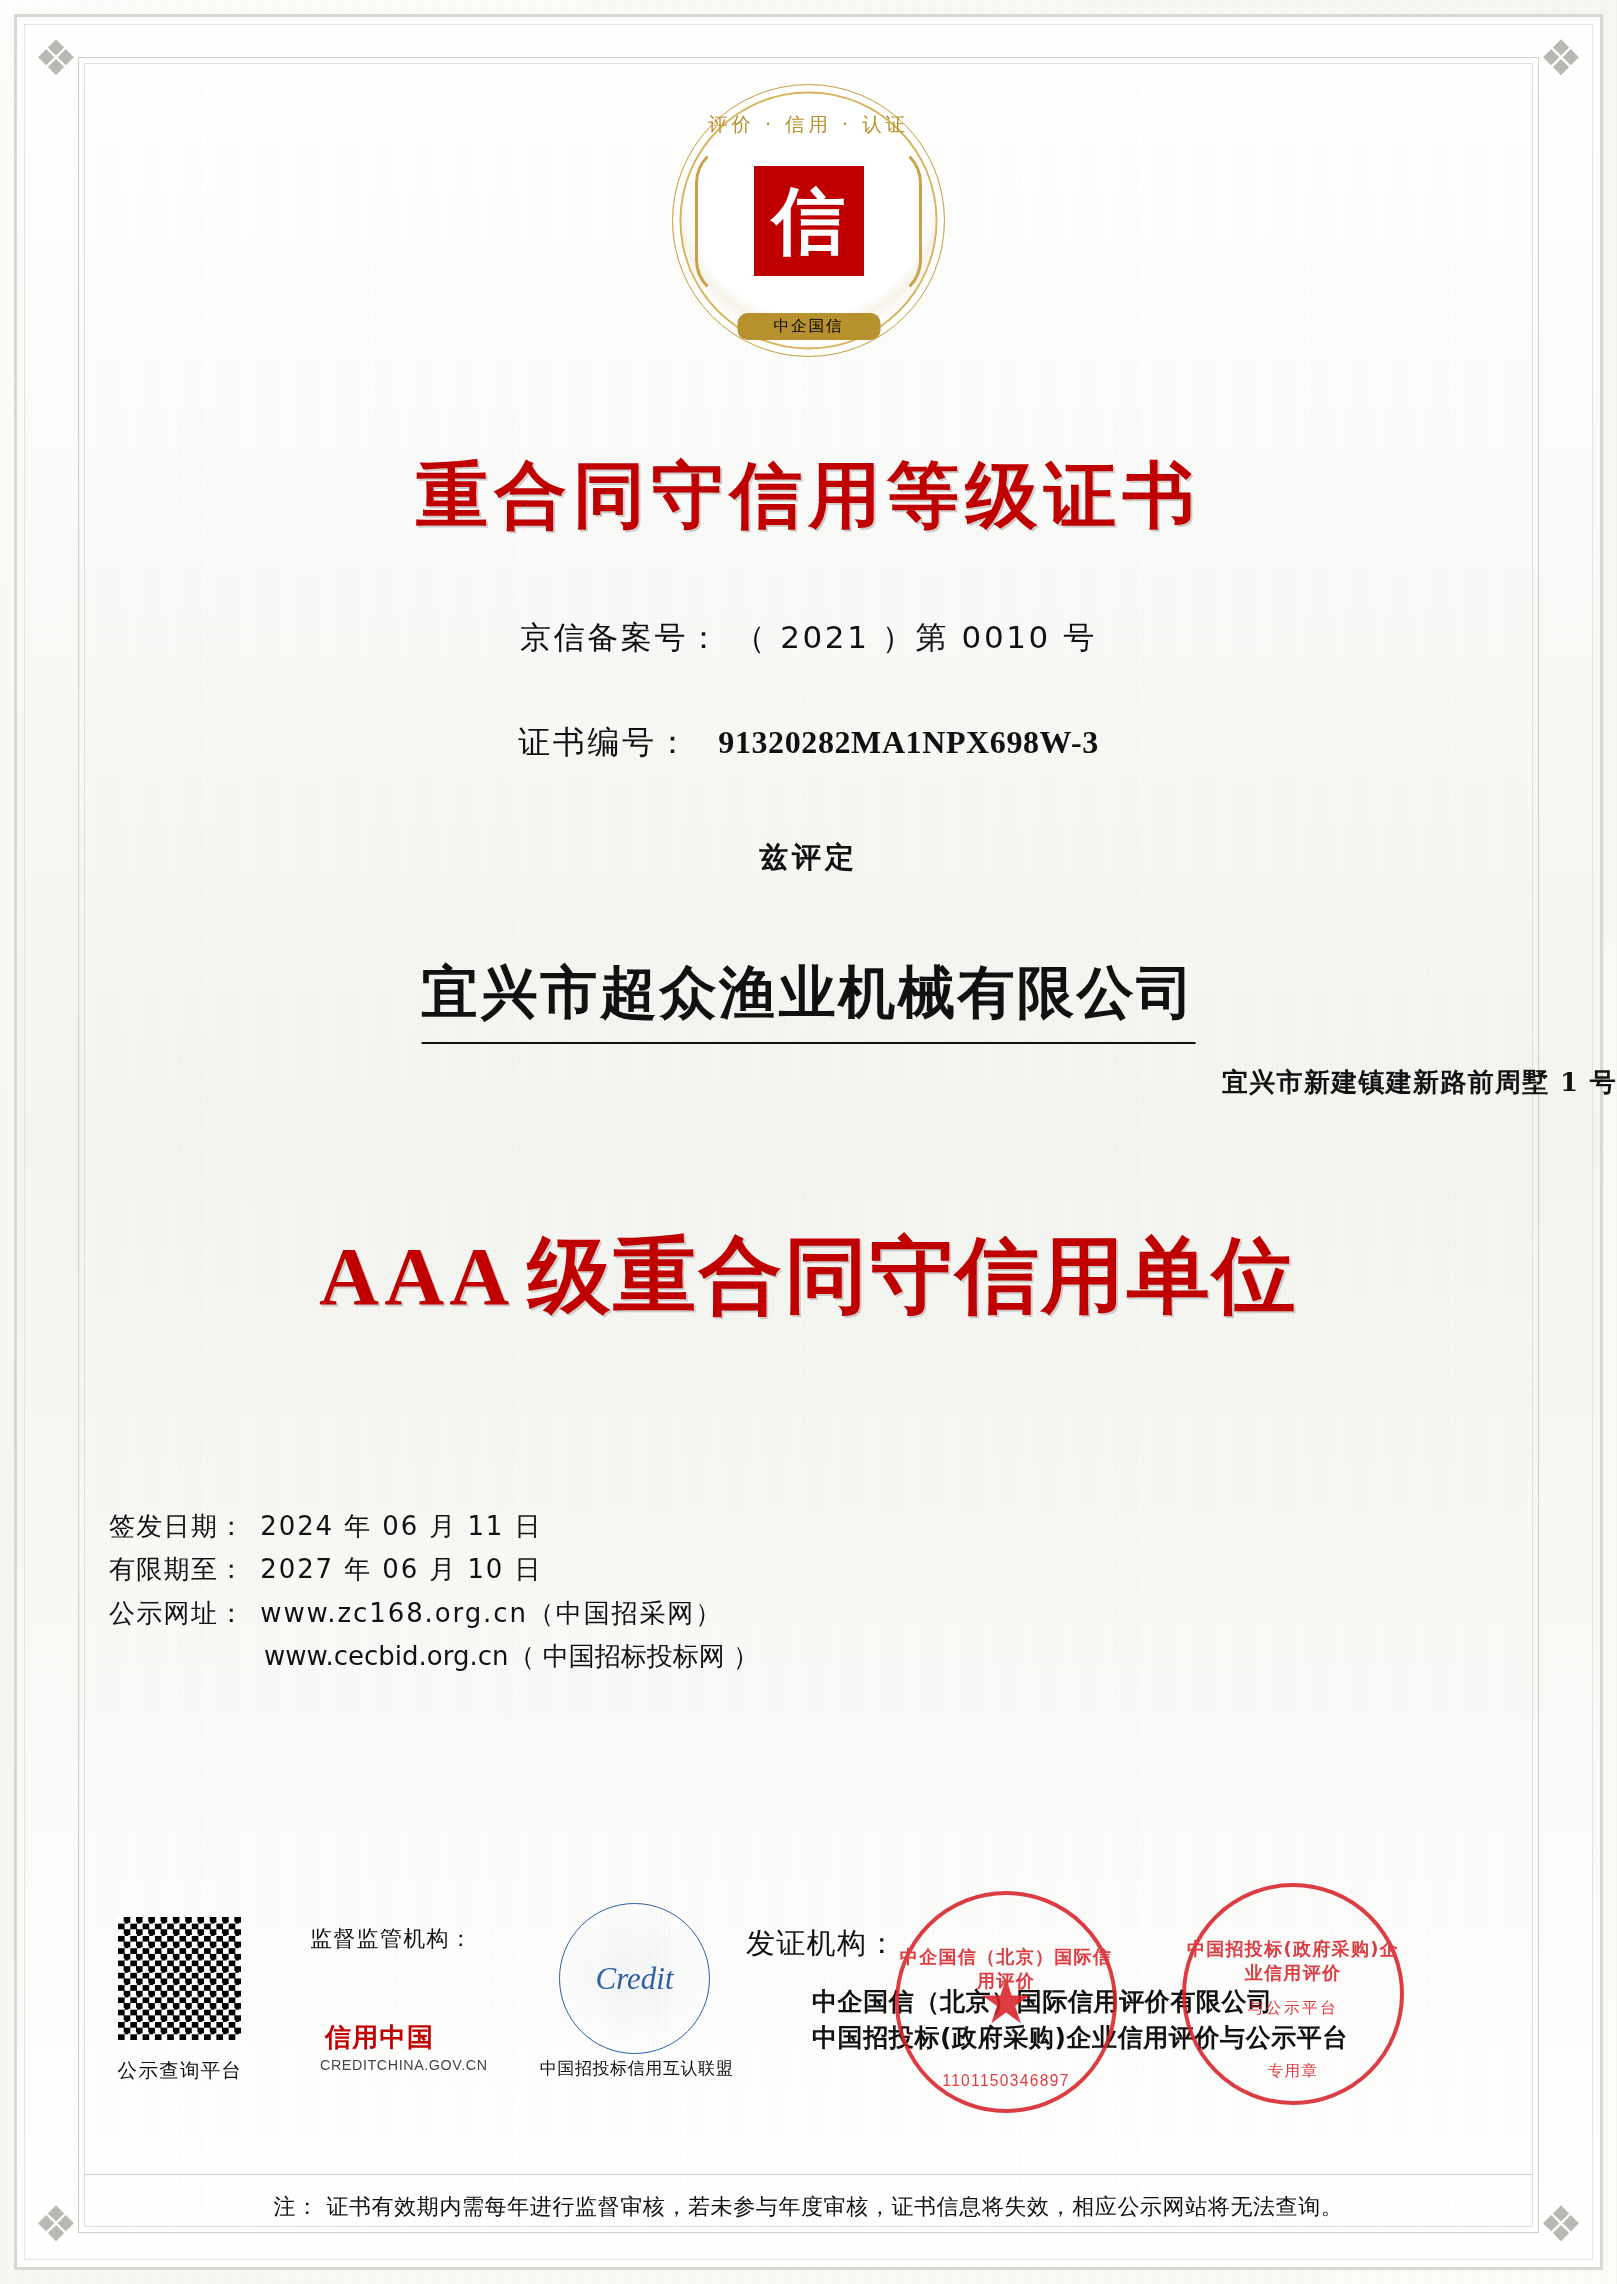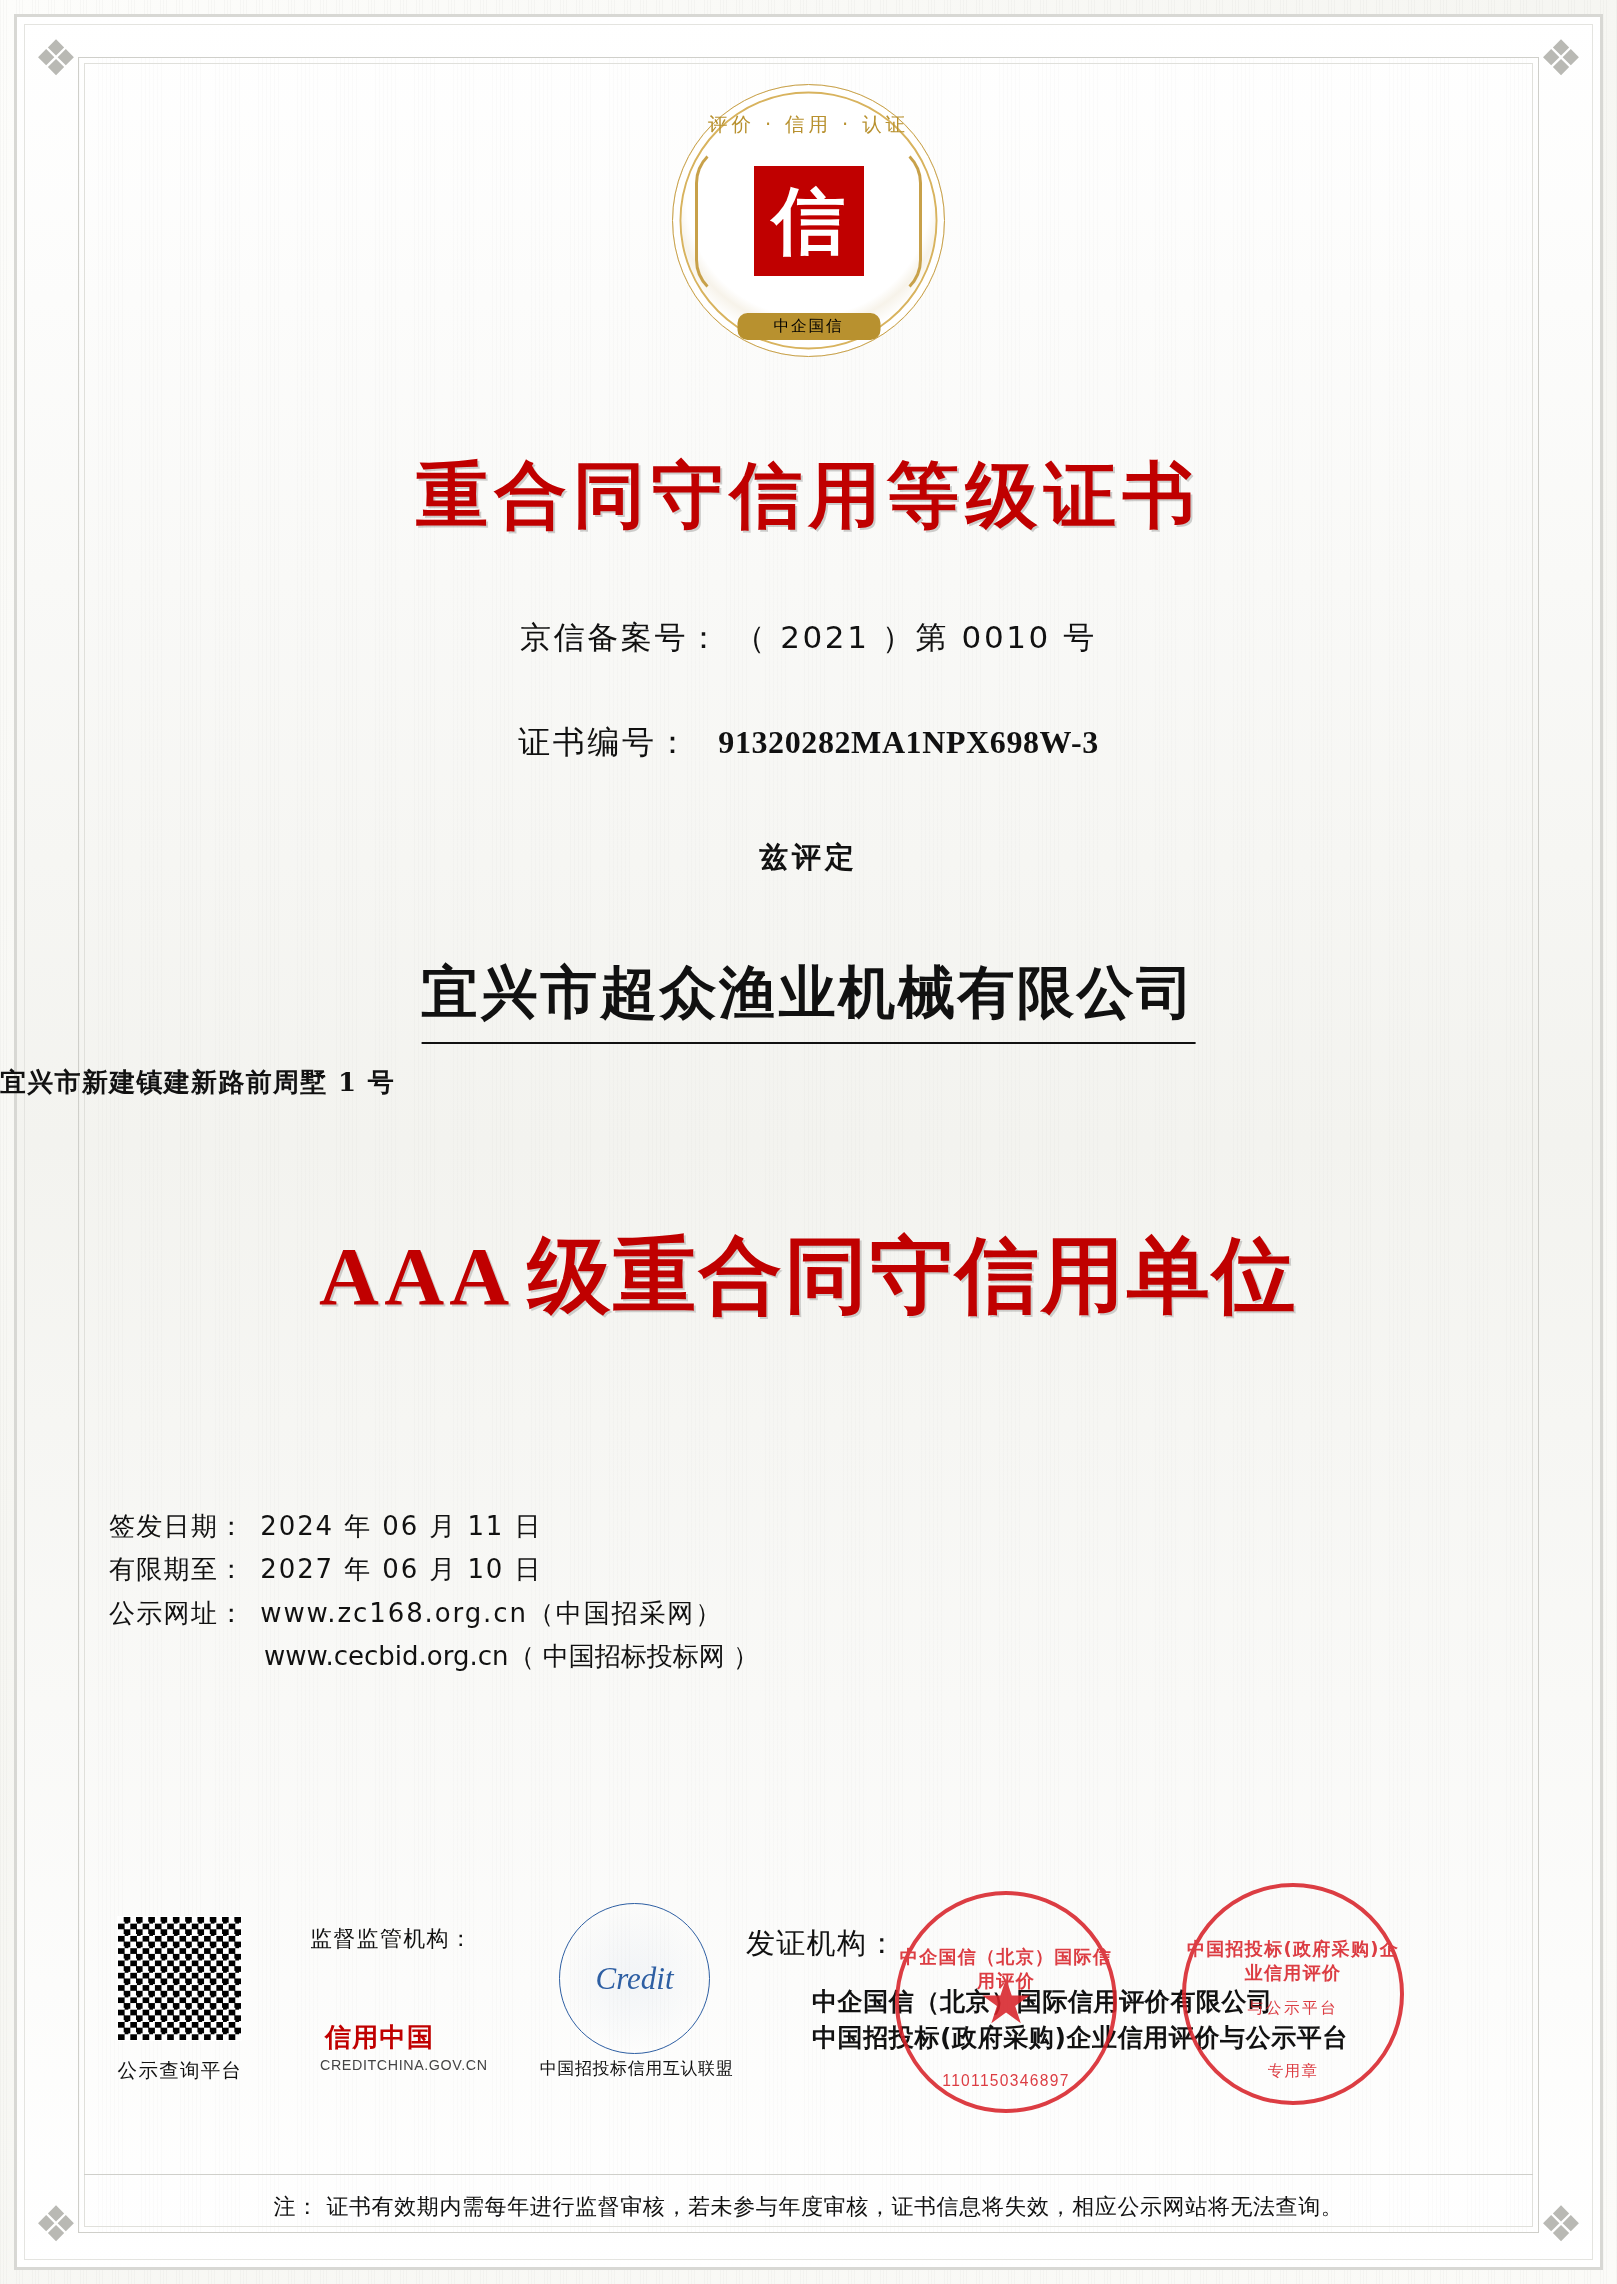--- a/index.html
+++ b/index.html
@@ -218,21 +218,21 @@
     color: #111111;
     font-family: "DejaVu Serif", serif;
     padding-bottom: 10.4px;
     border-bottom: 2.6px solid #111111;
     white-space: nowrap;
   }
   .company-addr {
     position: absolute;
     left: 0; right: 0;
     top: 1065px;
-    text-align: left;
+    text-align: right;
     font-size: 26px;
     font-weight: bold;
     letter-spacing: 1.3px;
     color: #111111;
     font-family: "DejaVu Serif", serif;
   }
 
   .grade-line {
     position: absolute;
     left: 0; right: 0;

